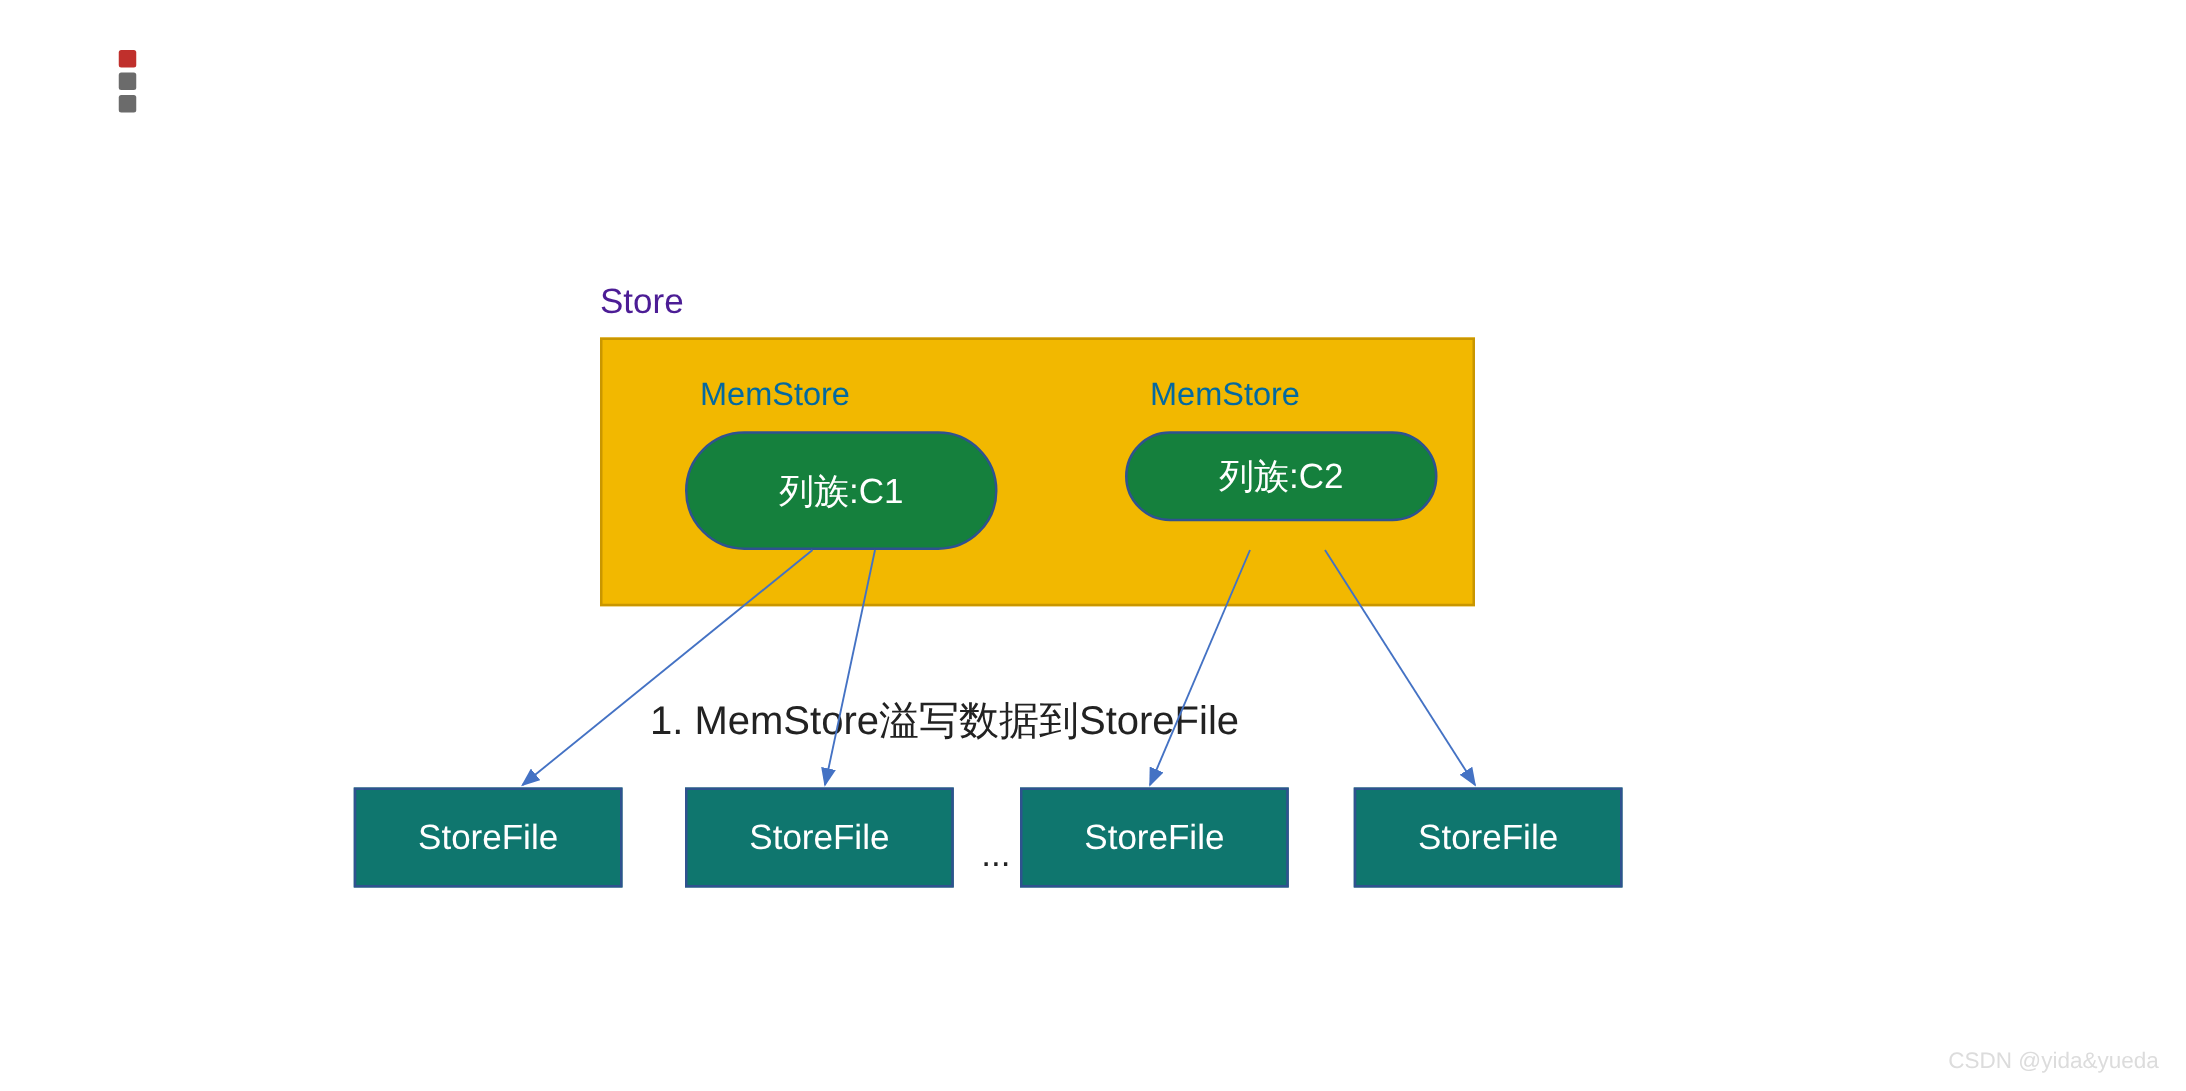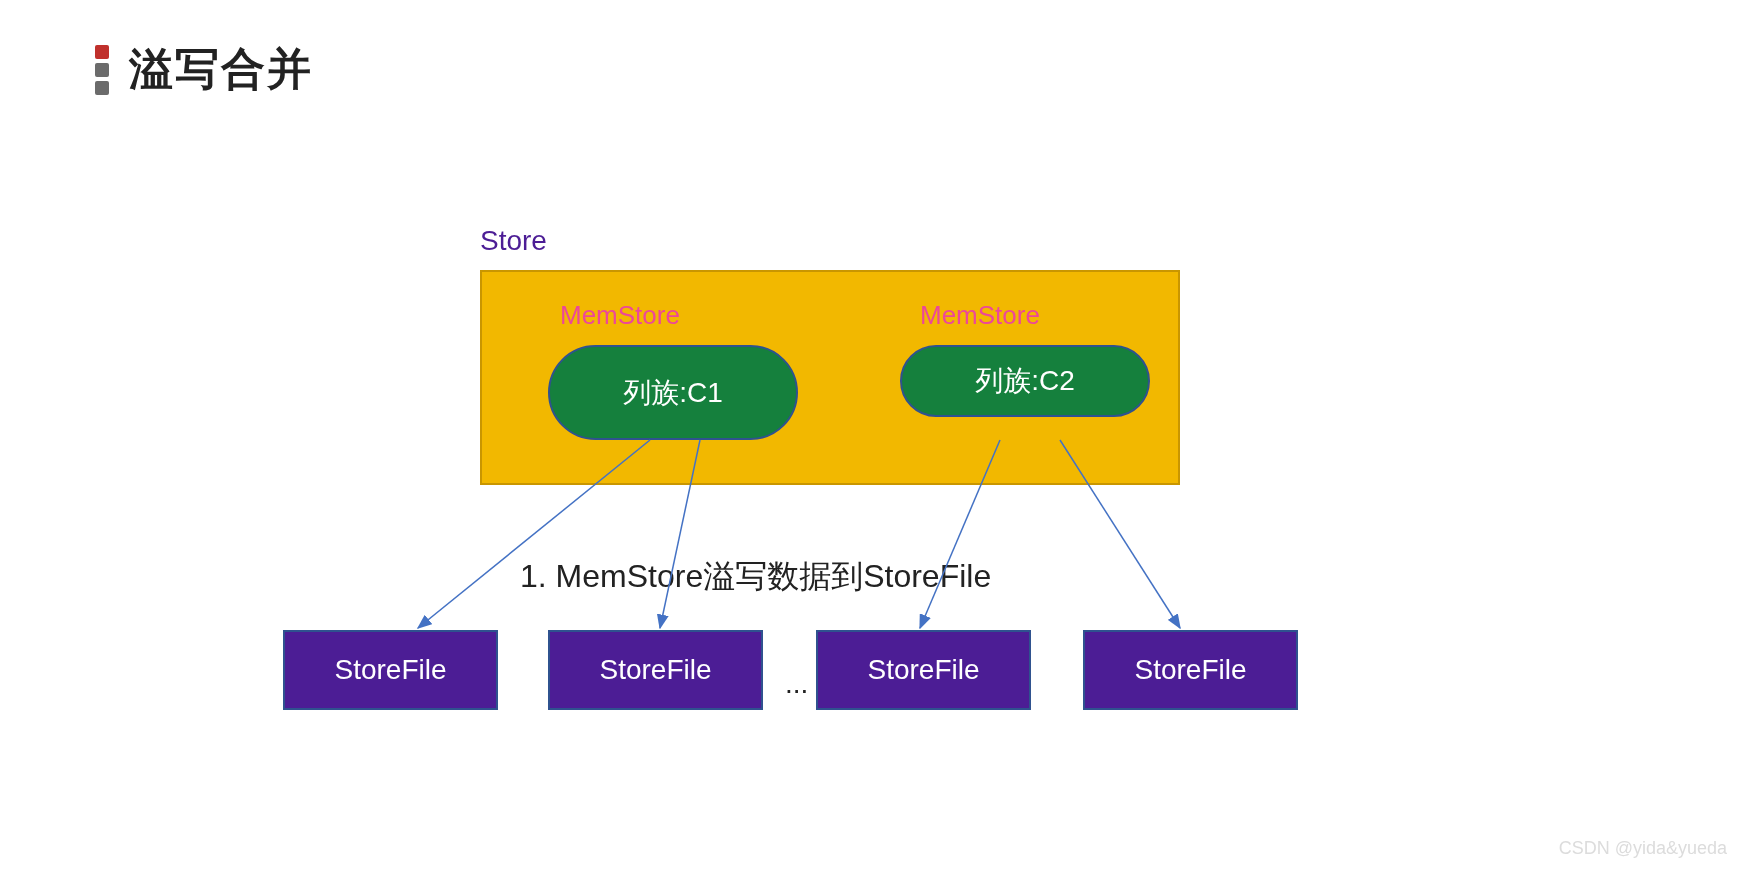--- a/index.html
+++ b/index.html
@@ -43,42 +43,42 @@
     color: #4c1d95;
   }
   .store-box {
     position: absolute;
     background: #f2b800;
     border: 2px solid #c99600;
   }
   .mem-label {
     position: absolute;
     font-size: 26px;
-    color: #ec4899;
+    color: #0369a1;
     text-align: right;
   }
   .capsule {
     position: absolute;
     background: #15803d;
     border: 2px solid #2f528f;
     border-radius: 50px;
     color: #fff;
     font-size: 28px;
     display: flex;
     align-items: center;
     justify-content: center;
   }
   .caption {
     position: absolute;
     font-size: 32px;
     color: #222;
   }
   .file-box {
     position: absolute;
-    background: #4c1d95;
+    background: #0f766e;
     border: 2px solid #2f528f;
     color: #fff;
     font-size: 28px;
     display: flex;
     align-items: center;
     justify-content: center;
   }
   .ellipsis {
     position: absolute;
     font-size: 28px;
@@ -103,21 +103,20 @@
 </style>
 </head>
 <body>
 
 <div class="title-row">
   <div class="title-accent">
     <div class="accent-sq accent-red"></div>
     <div class="accent-sq accent-gray"></div>
     <div class="accent-sq accent-gray"></div>
   </div>
-  <div class="title-text">溢写合并</div>
 </div>
 
 <div class="store-label" style="left: 480px; top: 225px;">Store</div>
 <div class="store-box" style="left: 480px; top: 270px; width: 700px; height: 215px;"></div>
 
 <div class="mem-label" id="memlabel1" style="left: 560px; top: 300px;">MemStore</div>
 <div class="mem-label" id="memlabel2" style="left: 920px; top: 300px;">MemStore</div>
 
 <div class="capsule" id="cap1" style="left: 548px; top: 345px; width: 250px; height: 95px;">列族:C1</div>
 <div class="capsule" id="cap2" style="left: 900px; top: 345px; width: 250px; height: 72px;">列族:C2</div>

